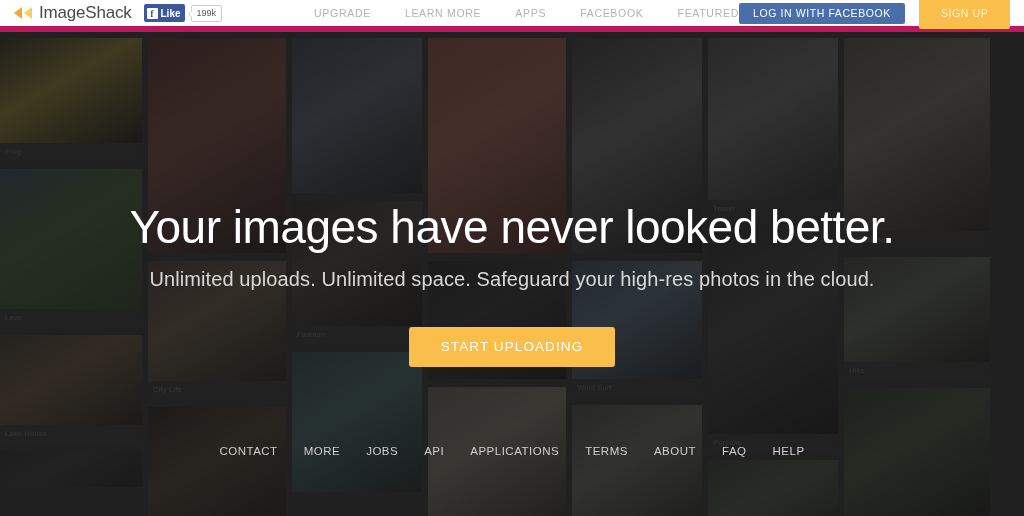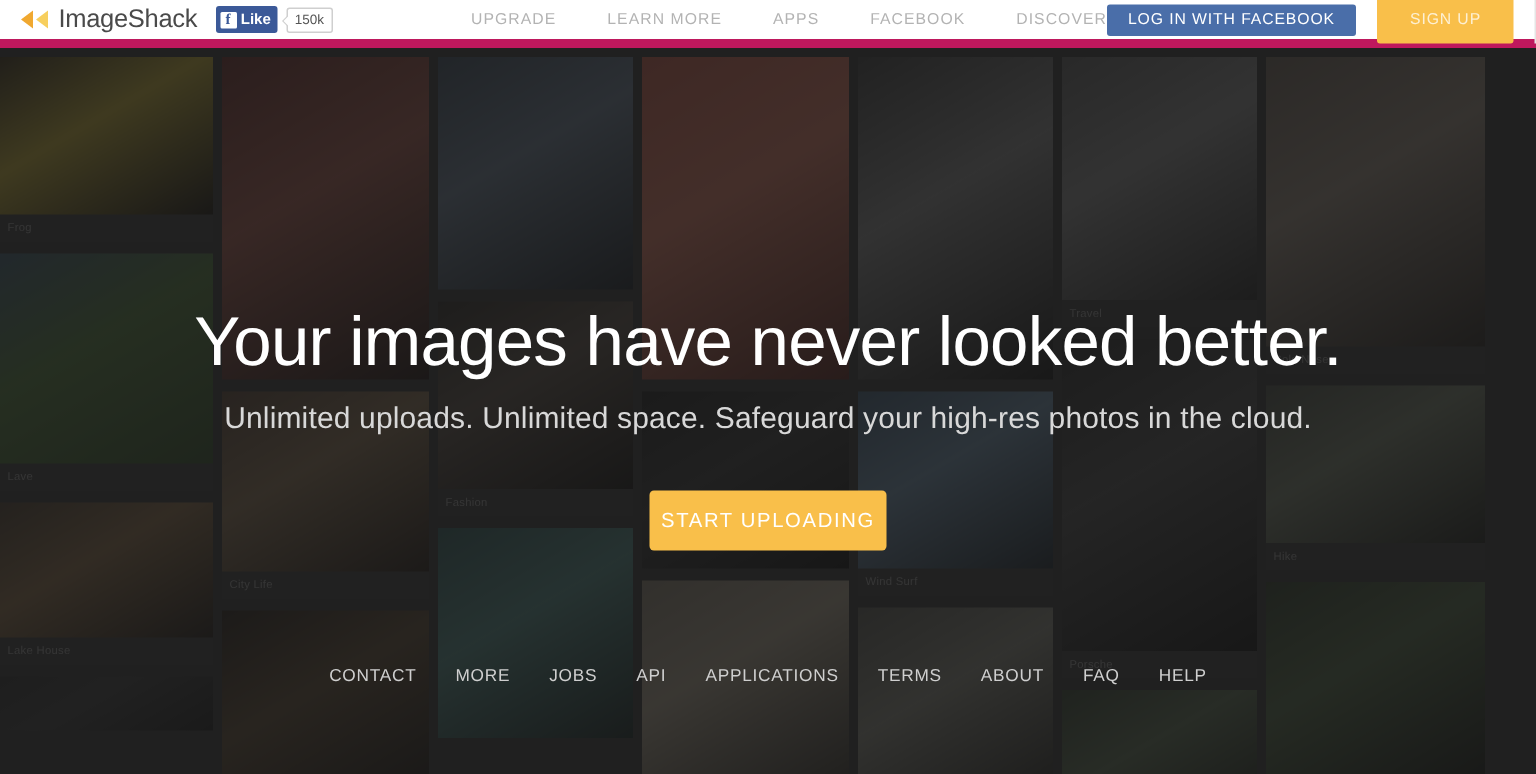--- a/index.html
+++ b/index.html
@@ -134,21 +134,21 @@
     letter-spacing: -0.5px; line-height: 1; white-space: nowrap;
   }
   .subhead {
     margin-top: 18px;
     font-size: 20px; color: #d8d8d8; font-weight: 400; letter-spacing: 0.1px;
   }
   .btn-upload {
     margin-top: 36px;
     background: #f9bf4a; color: #ffffff;
     font-size: 13.5px; letter-spacing: 1.1px;
-    width: 158px; height: 40px; line-height: 40px; text-align: center;
+    width: 206px; height: 40px; line-height: 40px; text-align: center;
     border: none; border-radius: 3px; cursor: pointer;
     pointer-events: auto;
     font-family: "Liberation Sans", sans-serif;
   }
   .footer-links {
     margin-top: 78px;
     display: flex; gap: 26px; align-items: flex-end;
     pointer-events: auto;
   }
   .footer-link {
@@ -265,29 +265,29 @@
       </svg>
     </span>
     <span class="brand-name">ImageShack</span>
   </div>
 
   <div class="fb-like">
     <span class="fb-btn">
       <span class="fb-f">f</span>
       <span class="fb-like-label">Like</span>
     </span>
-    <span class="fb-count">150k</span>
+    <span class="fb-count">199k</span>
   </div>
 
   <div class="nav-links" id="nav-links">
       <a class="nav-link">UPGRADE</a>
       <a class="nav-link">LEARN MORE</a>
       <a class="nav-link">APPS</a>
       <a class="nav-link">FACEBOOK</a>
-      <a class="nav-link">DISCOVER</a>
+      <a class="nav-link">FEATURED</a>
     </div>
 
   <div class="nav-right">
     <button class="btn-fb-login">LOG IN WITH FACEBOOK</button>
     <button class="btn-signup">SIGN UP</button>
     <div class="login-cell">
       
     </div>
   </div>
 </div>

